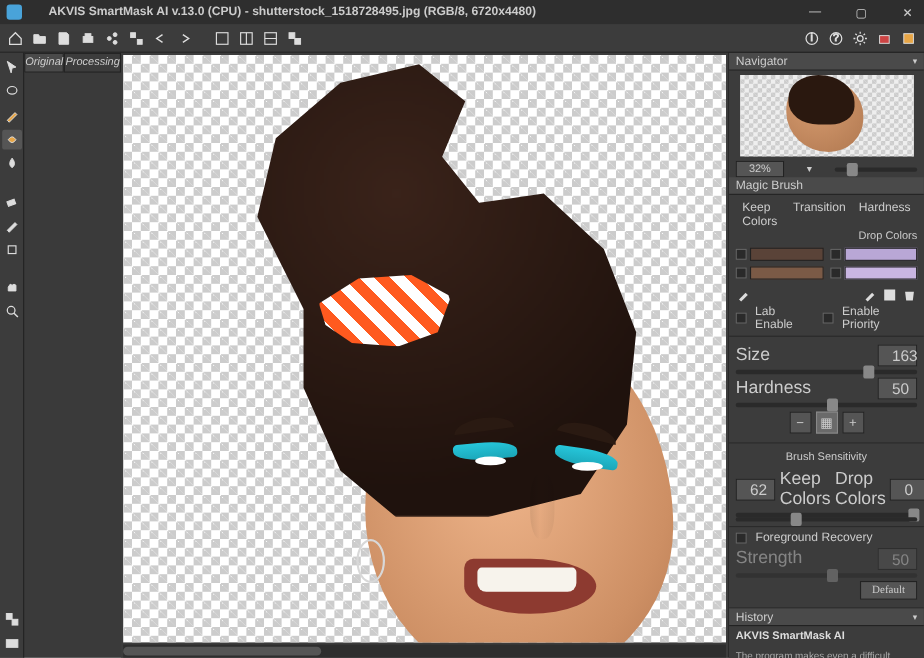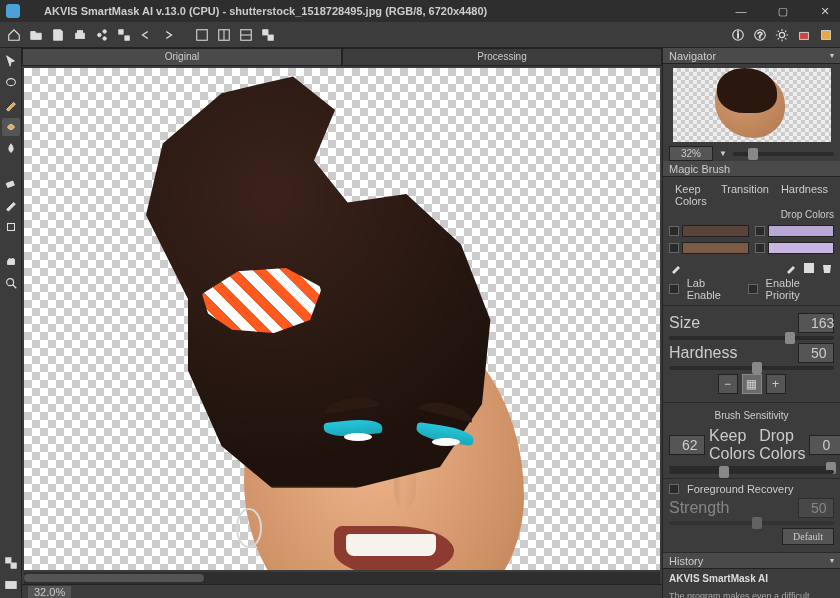--- a/index.html
+++ b/index.html
@@ -10,21 +10,21 @@
 .winbtn { width: 18px; height: 14px; display: flex; align-items: center; justify-content: center; color: #ccc; }
 .toolbar { height: 26px; background: #3c3c3c; border-bottom: 1px solid #222; display: flex; align-items: center; padding: 0 4px; gap: 2px; }
 .tbtn { width: 20px; height: 20px; display: flex; align-items: center; justify-content: center; border-radius: 2px; }
 .tbtn svg { width: 14px; height: 14px; fill: #ddd; stroke: #ddd; }
 .spacer { flex: 1; }
 .workspace { flex: 1; display: flex; min-height: 0; }
 .lefttools { width: 22px; background: #3c3c3c; border-right: 1px solid #222; display: flex; flex-direction: column; padding: 4px 0; gap: 4px; align-items: center; }
 .lbtn { width: 18px; height: 18px; display: flex; align-items: center; justify-content: center; }
 .lbtn.sel { background: #555; border-radius: 2px; }
 .lbtn svg { width: 14px; height: 14px; fill: #ddd; stroke: #ddd; }
-.mainarea { flex: 1; display: flex; flex-direction: column; min-width: 0; }
+.mainarea { flex: 1; display: flex; min-width: 0; font-style: italic; }
 .tabs { height: 18px; display: flex; }
 .tab { flex: 1; background: #4a4a4a; border: 1px solid #222; text-align: center; line-height: 16px; font-size: 10px; }
 .tab.active { background: #3c3c3c; }
 .canvaswrap { flex: 1; position: relative; background: #3c3c3c; overflow: hidden; }
 .canvas { position: absolute; left: 2px; top: 2px; right: 2px; bottom: 14px; background-color: #fff;
   background-image:
     linear-gradient(45deg,#ccc 25%,transparent 25%,transparent 75%,#ccc 75%),
     linear-gradient(45deg,#ccc 25%,transparent 25%,transparent 75%,#ccc 75%);
   background-size: 16px 16px; background-position: 0 0, 8px 8px; overflow: hidden; }
 .photo { position: absolute; inset: 0; }
@@ -65,21 +65,21 @@
 .navprev { height: 82px; padding: 4px; display: flex; align-items: center; justify-content: center; }
 .navthumb { width: 158px; height: 74px; background-color: #eee;
   background-image:
     linear-gradient(45deg,#ccc 25%,transparent 25%,transparent 75%,#ccc 75%),
     linear-gradient(45deg,#ccc 25%,transparent 25%,transparent 75%,#ccc 75%);
   background-size: 8px 8px; background-position: 0 0,4px 4px; position: relative; }
 .navthumb .mini { position: absolute; left: 42px; top: 4px; width: 70px; height: 66px;
   background: radial-gradient(circle at 40% 30%, #d79c70, #b07850); border-radius: 40% 50% 45% 55%; }
 .navthumb .minihair { position: absolute; left: 44px; top: 0; width: 60px; height: 45px;
   background: #2a180f; border-radius: 50% 60% 40% 50%; }
-.zoombar { height: 20px; display: flex; align-items: center; padding: 0 6px; gap: 6px; }
+.zoombar { height: 20px; display: flex; align-items: center; padding: 0 6px; gap: 19px; }
 .zoomval { background: #555; border: 1px solid #222; width: 44px; text-align: center; font-size: 10px; padding: 1px 0; }
 .slider { flex: 1; height: 4px; background: #2a2a2a; position: relative; border-radius: 2px; }
 .slider .knob { position: absolute; top: -4px; width: 10px; height: 12px; background: #888; border-radius: 2px; }
 .section { padding: 4px 6px; border-bottom: 1px solid #2a2a2a; }
 .row { display: flex; align-items: center; gap: 4px; margin: 3px 0; }
 .row .lbl { font-size: 16px; }
 .row .val { margin-left: auto; background: #555; border: 1px solid #222; width: 36px; text-align: center; font-size: 14px; padding: 1px 12px; }
 .colortabs { display: flex; font-size: 10px; }
 .colortabs div { padding: 2px 6px; }
 .swatches { display: flex; gap: 6px; padding: 4px 0; }
@@ -305,21 +305,20 @@
           <div class="mouth">
               <div class="teeth"></div>
             </div>
           <div class="earring"></div>
         </div>
       </div>
       <div class="scroll-h">
           <div class="thumb"></div>
         </div>
     </div>
-    <div class="statusbar"><span>32.0%</span></div>
   </div>
 
   <div class="rightpanel">
     <div class="panel-header">
         <span>Navigator</span>
         <span class="tri">▾</span>
       </div>
     <div class="navprev">
       <div class="navthumb">
         <div class="mini"></div>

